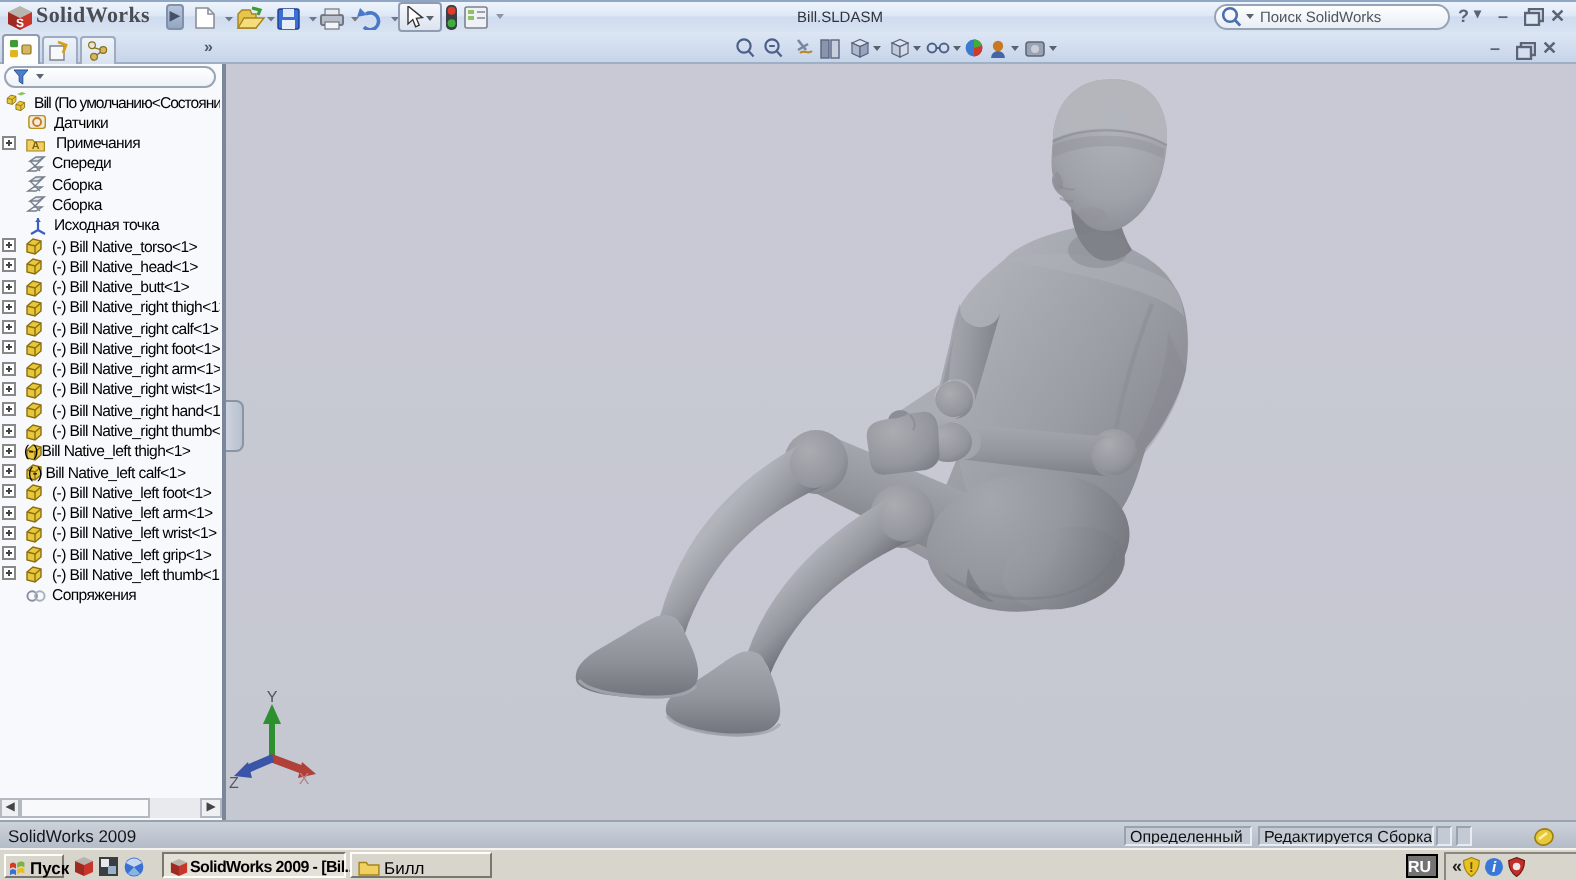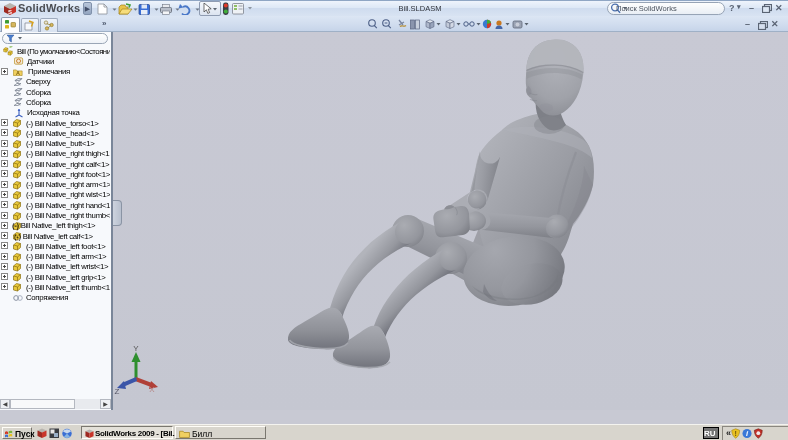--- a/index.html
+++ b/index.html
@@ -36,21 +36,21 @@
 </style></head>
 <body>
 <div id="win">
   <div id="titlebar">
     <svg class="abs" style="left:3px;top:1px" width="14" height="14" viewBox="0 0 14 14">
       <polygon points="7,1 13,4 7,7 1,4" fill="#b8b4ae"></polygon>
       <polygon points="1,4 7,7 7,13 1,10" fill="#9e2a22"></polygon>
       <polygon points="13,4 7,7 7,13 13,10" fill="#c8352a"></polygon>
       <text x="7" y="11.5" font-size="6" fill="#fff" text-anchor="middle" font-weight="bold">S</text>
     </svg>
-    <div class="abs" style="left:18px;top:1px;font-size:11px;font-weight:bold;color:#4b4d52;letter-spacing:0.2px;">SolidWorks</div>
+    <div class="abs" style="left:18px;top:1px;font-size:11px;font-weight:bold;color:#4b4d52;letter-spacing:0.2px;font-family:Liberation Serif, serif;">SolidWorks</div>
     <div class="abs" style="left:83px;top:1px;width:9px;height:13px;background:linear-gradient(#b9c6da,#93a5c0);border:1px solid #8091ab;border-radius:2px;color:#44506a;font-size:7px;line-height:12px;text-align:center;">▶</div>
 
     <svg class="abs" style="left:96px;top:2px" width="160" height="12" viewBox="0 0 160 12">
 
       <path d="M2,1 h6 l3,3 v7 h-9 z" fill="#fff" stroke="#8a8f98" stroke-width="0.8"></path>
       <path d="M8,1 v3 h3" fill="none" stroke="#8a8f98" stroke-width="0.8"></path>
       <path d="M16.5,5.5 l2,2.3 2,-2.3 z" fill="#6e7886"></path>
 
       <path d="M23,4 l2,-2 h4 l1,2 h2 v7 h-9 z" fill="#e8c44a" stroke="#a5841c" stroke-width="0.7"></path>
       <path d="M23,11 l3,-5 h10 l-4,5 z" fill="#f6dd7c" stroke="#a5841c" stroke-width="0.7"></path>
@@ -89,21 +89,21 @@
       <path d="M26,5 l2,2.5 2,-2.5 z" fill="#8d95a0"></path>
     </svg>
     <div class="abs" style="left:390px;top:3px;width:60px;text-align:center;font-size:7.5px;color:#30343c;">Bill.SLDASM</div>
 
     <div class="abs" style="left:607px;top:1px;width:118px;height:13px;background:linear-gradient(#fdfefe,#e9eef5);border:1px solid #97a4b6;border-radius:7px;"></div>
     <svg class="abs" style="left:610px;top:2px" width="20" height="11" viewBox="0 0 20 11">
       <circle cx="5" cy="4.5" r="3.4" fill="none" stroke="#4a6fae" stroke-width="1.3"></circle>
       <path d="M7.5,7 l2.6,2.8" stroke="#4a6fae" stroke-width="1.4"></path>
       <path d="M13,4 l2,2.5 2,-2.5 z" fill="#5a6470"></path>
     </svg>
-    <div class="abs" style="left:616px;top:3px;font-size:7.5px;color:#4d5560;">Поиск SolidWorks</div>
+    <div class="abs" style="left:630px;top:3px;font-size:7.5px;color:#4d5560;">Поиск SolidWorks</div>
     <div class="sysglyph" style="left:729px;">?</div>
     <div class="sysglyph" style="left:737px;font-size:7px;">▾</div>
     <div class="sysglyph" style="left:749px;">–</div>
     <svg class="abs" style="left:762px;top:3px" width="10" height="9" viewBox="0 0 10 9">
         <rect x="2.5" y="0.5" width="7" height="6" fill="none" stroke="#5a6474" stroke-width="1.2"></rect>
         <rect x="0.5" y="2.5" width="7" height="6" fill="#dde7f4" stroke="#5a6474" stroke-width="1.2"></rect>
       </svg>
     <div class="sysglyph" style="left:775px;">✕</div>
   </div>
   <div id="row2">
@@ -354,21 +354,21 @@
           <svg class="ticon" style="left:13px" width="12" height="10" viewBox="0 0 12 10">
             <path d="M0.5,2.5 h3.5 l1,1.2 h6 v5.5 h-10.5 z" fill="#f0d060" stroke="#a5841c" stroke-width="0.7"></path>
             <text x="5.8" y="8.2" font-size="6.5" font-weight="bold" fill="#7a5f10" text-anchor="middle">A</text>
           </svg>
           <span class="txt" style="left:28px">Примечания</span>
         </div>
       <div class="trow" style="top:30.8px">
           <svg class="ticon" style="left:13px" width="11" height="10" viewBox="0 0 10 9">
             <use href="#gplane"></use>
           </svg>
-          <span class="txt" style="left:26px">Сверху</span>
+          <span class="txt" style="left:26px">Спереди</span>
         </div>
       <div class="trow" style="top:41.1px">
           <svg class="ticon" style="left:13px" width="11" height="10" viewBox="0 0 10 9">
             <use href="#gplane"></use>
           </svg>
           <span class="txt" style="left:26px">Сборка</span>
         </div>
       <div class="trow" style="top:51.4px">
           <svg class="ticon" style="left:13px" width="11" height="10" viewBox="0 0 10 9">
             <use href="#gplane"></use>
@@ -508,20 +508,31 @@
           </svg>
           <span class="txt" style="left:26px">Сопряжения</span>
         </div>
     </div>
 
     <div class="abs" style="left:0px;top:367px;width:111px;height:10px;background:#e8eaee;">
       <div class="abs" style="left:0;top:0;width:10px;height:10px;background:#eef0f3;border:1px solid #b4b8c0;font-size:6px;line-height:9px;text-align:center;color:#444;">◀</div>
       <div class="abs" style="left:10px;top:0;width:65px;height:10px;background:#f8f9fa;border:1px solid #b4b8c0;"></div>
       <div class="abs" style="left:100px;top:0;width:11px;height:10px;background:#eef0f3;border:1px solid #b4b8c0;font-size:6px;line-height:9px;text-align:center;color:#444;">▶</div>
     </div>
+  </div>
+  <div id="statusbar">
+    <div class="abs" style="left:4px;top:2px;font-size:8.5px;color:#14161a;">SolidWorks 2009</div>
+    <div class="scell" style="left:562px;width:64px;white-space:nowrap;overflow:hidden;">Определенный</div>
+    <div class="scell" style="left:629px;width:88px;white-space:nowrap;overflow:hidden;">Редактируется Сборка</div>
+    <div class="scell" style="left:718px;width:8px;"></div>
+    <div class="scell" style="left:728px;width:8px;"></div>
+    <svg class="abs" style="left:766px;top:2px" width="12" height="11" viewBox="0 0 12 11">
+      <ellipse cx="6" cy="5.5" rx="4.6" ry="4" fill="#e8c838" stroke="#9a7d10" stroke-width="0.8" transform="rotate(-20 6 5.5)"></ellipse>
+      <path d="M3.5,6.5 l4,-3" stroke="#fdf2b0" stroke-width="1.2"></path>
+    </svg>
   </div>
   <div id="taskbar">
     <div class="tbtn" style="left:2px;width:30px;top:2px;height:12px;">
       <svg width="10" height="10" viewBox="0 0 10 10" style="position:absolute;left:1px;top:0.5px">
         <path d="M1,3 c1,-1 2,-1 3,0 l0,2.4 c-1,-1 -2,-1 -3,0 z" fill="#d43a26"></path>
         <path d="M4.6,2.6 c1,-1 2.4,-1.2 3.6,-0.4 l0,2.4 c-1.2,-0.8 -2.6,-0.6 -3.6,0.4 z" fill="#7ab43a"></path>
         <path d="M1,6.2 c1,-1 2,-1 3,0 l0,2.4 c-1,-1 -2,-1 -3,0 z" fill="#3a6fd4"></path>
         <path d="M4.6,5.8 c1,-1 2.4,-1.2 3.6,-0.4 l0,2.4 c-1.2,-0.8 -2.6,-0.6 -3.6,0.4 z" fill="#e8c020"></path>
       </svg>
       <span style="position:absolute;left:12px;top:1px;font-weight:bold;font-size:8.5px;">Пуск</span>
@@ -544,21 +555,21 @@
         </g>
     </svg>
     <div class="tbtn" style="left:81px;width:92px;background:#e4e1d9;border-color:#7a776f #fffdf8 #fffdf8 #7a776f;">
       <svg width="9" height="9" viewBox="0 0 10 10" style="position:absolute;left:3px;top:1.5px">
         <polygon points="5,0.5 9.5,2.5 5,4.5 0.5,2.5" fill="#b8b4ae"></polygon>
           <polygon points="0.5,2.5 5,4.5 5,10 0.5,8" fill="#9e2a22"></polygon>
           <polygon points="9.5,2.5 5,4.5 5,10 9.5,8" fill="#c8352a"></polygon>
       </svg>
       <span style="position:absolute;left:13px;top:1.5px;font-weight:bold;font-size:8px;letter-spacing:-0.3px;white-space:nowrap;">SolidWorks 2009 - [Bil...</span>
     </div>
-    <div class="tbtn" style="left:175px;width:91px;">
+    <div class="tbtn" style="left:175px;width:71px;">
       <svg width="11" height="9" viewBox="0 0 12 10" style="position:absolute;left:3px;top:2px">
         <path d="M0.5,2.5 h4 l1,1.4 h6 v5.5 h-11 z" fill="#f0d060" stroke="#a5841c" stroke-width="0.8"></path>
       </svg>
       <span style="position:absolute;left:16px;top:1.5px;font-size:8.5px;white-space:nowrap;">Билл</span>
     </div>
     <div class="abs" style="left:703px;top:2px;width:16px;height:12px;background:#737373;border:1px solid #000;color:#fff;font-size:8px;font-weight:bold;text-align:left;line-height:11px;">RU</div>
     <div class="abs" style="left:722px;top:1px;width:66px;height:14px;border-left:1px solid #8a877f;border-top:1px solid #8a877f;background:#d8d5cd;"></div>
     <div class="abs" style="left:726px;top:3px;font-size:9px;font-weight:bold;color:#222;">«</div>
     <svg class="abs" style="left:731px;top:3px" width="32" height="11" viewBox="0 0 34 11">
       <path d="M5,0.5 l4.2,1.6 c0,4 -1.6,6.8 -4.2,8.4 c-2.6,-1.6 -4.2,-4.4 -4.2,-8.4 z" fill="#e8c020" stroke="#a08010" stroke-width="0.6"></path>

